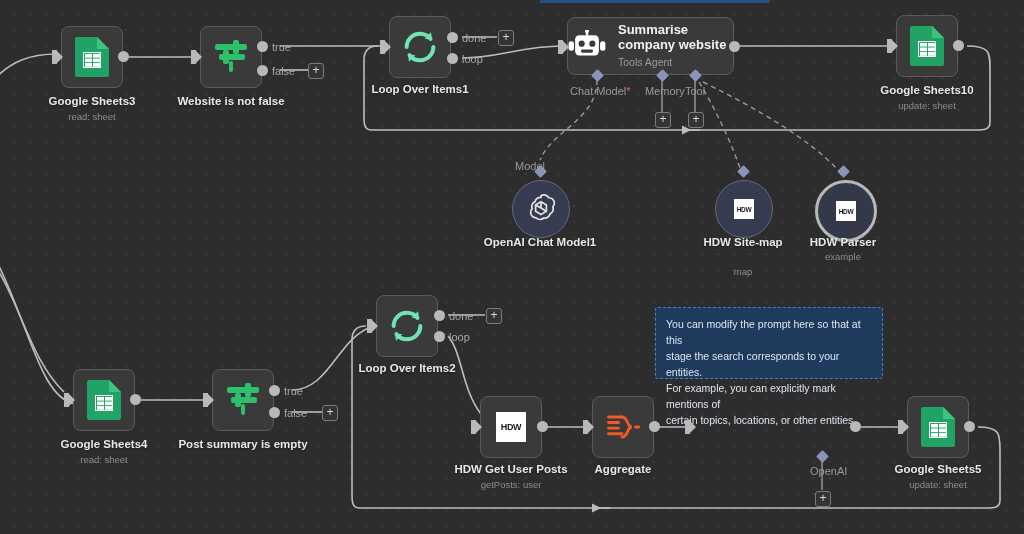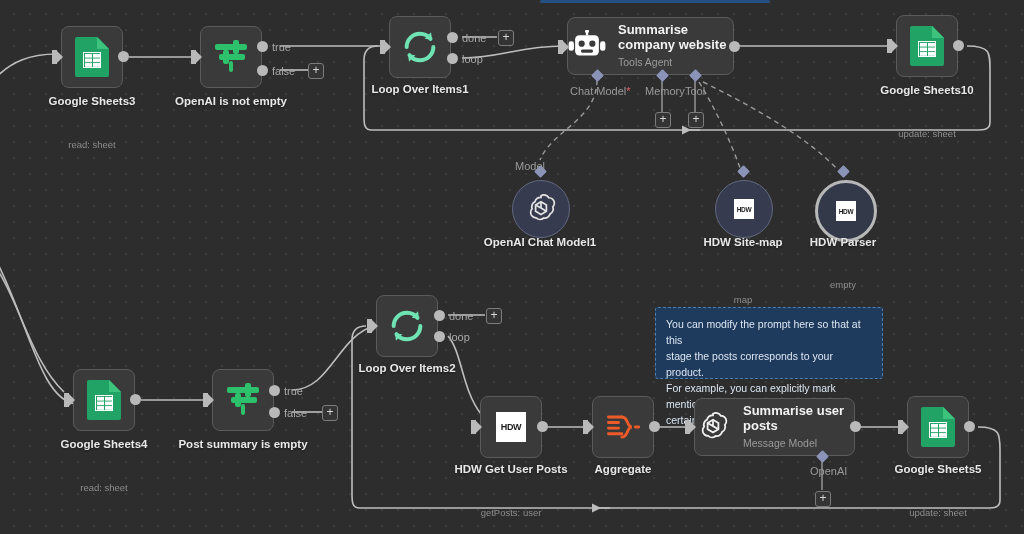--- a/index.html
+++ b/index.html
@@ -48,21 +48,20 @@
   }
   .nsub {
     position: absolute;
     left: 50%;
     transform: translateX(-50%);
     text-align: center;
     white-space: nowrap;
     color: #8d8d8d;
     font-size: 9.5px;
     z-index: 6;
-    margin-top: 28px;
   }
 
   
   .ntitle { color: #f2f2f2; font-size: 13px; font-weight: bold; line-height: 15px; }
   .ntitle .sub { display:block; color:#9b9b9b; font-size:10.5px; font-weight: normal; margin-top: 3px; }
 
   
   .port-out {
     position: absolute; width: 11px; height: 11px;
     background: #b9b9b9; border-radius: 50%; z-index: 7;
@@ -264,21 +263,21 @@
         <i class="k2"></i>
         <i class="stem"></i>
     </div>
   </div>
   <div class="port-in" style="left:191px; top:50px;"></div>
   <div class="port-out" style="left:257px; top:41px;"></div>
   <div class="port-out" style="left:257px; top:65px;"></div>
   <div class="port-lbl" style="left:272px; top:41px;">true</div>
   <div class="port-lbl" style="left:272px; top:65px;">false</div>
   <div class="plus" style="left:308px; top:63px;"></div>
-  <div class="nlabel" style="left:231px; top:95px;">OpenAI is not empty</div>
+  <div class="nlabel" style="left:231px; top:95px;">Website is not false</div>
 
   <div class="node square" style="left:389px; top:16px;">
     <svg class="loop-icon" viewBox="0 0 24 24">
       <path d="M4 12a8 8 0 0 1 8-8 8 8 0 0 1 6.3 3.1" fill="none" stroke="#6fe3b4" stroke-width="2.4" stroke-linecap="round"></path>
       <path d="M20 12a8 8 0 0 1-8 8 8 8 0 0 1-6.3-3.1" fill="none" stroke="#6fe3b4" stroke-width="2.4" stroke-linecap="round"></path>
       <path d="M18.6 3.2 L19.2 7.6 L14.8 7.1 z" fill="#6fe3b4"></path>
       <path d="M5.4 20.8 L4.8 16.4 L9.2 16.9 z" fill="#6fe3b4"></path>
     </svg>
   </div>
   <div class="port-in" style="left:380px; top:40px;"></div>
@@ -348,25 +347,25 @@
   </div>
   <div class="diamond" style="left:739px; top:167px;"></div>
   <div class="nlabel" style="left:743px; top:236px;">HDW Site-map</div>
   <div class="nsub" style="left:743px; top:266px;">map</div>
 
   <div class="cnode hl" style="left:815px; top:180px;">
     <div class="hdw-chip sm">HDW</div>
   </div>
   <div class="diamond" style="left:839px; top:167px;"></div>
   <div class="nlabel" style="left:843px; top:236px;">HDW Parser</div>
-  <div class="nsub" style="left:843px; top:251px;">empty</div>
+  <div class="nsub" style="left:843px; top:251px;">example</div>
 
   <div class="sticky" style="left:655px; top:307px; width:228px; height:72px;">
     <div>You can modify the prompt here so that at this</div>
-    <div>stage the posts corresponds to your product.</div>
+    <div>stage the search corresponds to your entities.</div>
     <div>For example, you can explicitly mark mentions of</div>
     <div>certain topics, locations, or other entities.</div>
   </div>
 
   <div class="node square" style="left:73px; top:369px;">
     <div class="gs-icon">
       <div class="body"></div>
         <div class="fold"></div>
         <div class="grid"></div>
     </div>
@@ -426,32 +425,20 @@
           <path d="M4 21 H16"></path>
         <path d="M16 6 C 22 6 20 15 25 15 C 20 15 22 24 16 24"></path>
         <path d="M28 15 H31"></path>
       </g>
     </svg>
   </div>
   <div class="port-in" style="left:583px; top:420px;"></div>
   <div class="port-out" style="left:649px; top:421px;"></div>
   <div class="nlabel" style="left:623px; top:463px;">Aggregate</div>
 
-  <div class="node wide" style="left:694px; top:398px; width:161px;">
-    <svg class="oai-icon" viewBox="0 0 24 24">
-      <path fill="none" stroke="#f0f0f0" stroke-width="1.2" d="M12 3.2c1.8-1.1 4.1-.5 5.2 1.3 1.9-.1 3.6 1.4 3.7 3.4.1 1 -.3 2-1 2.7.7 1.8-.1 3.9-1.9 4.7-.4 1.9-2.3 3.1-4.2 2.7-1.4 1.3-3.6 1.3-5-.1-1.9.1-3.6-1.4-3.7-3.4-.1-1 .3-2 1-2.7-.7-1.8.1-3.9 1.9-4.7.4-1.9 2.3-3.1 4-2.9z"></path>
-      <path fill="none" stroke="#f0f0f0" stroke-width="1.2" d="M12 7.2 L15.6 9.3 L15.6 13.5 L12 15.6 L8.4 13.5 L8.4 9.3 z"></path>
-      <path fill="none" stroke="#f0f0f0" stroke-width="1.2" d="M12 7.2 L12 11.4 M15.6 13.5 L12 11.4 M8.4 9.3 L12 11.4"></path>
-    </svg>
-    <div class="ntitle">
-      <span>Summarise user</span><br>
-      <span>posts</span>
-      <span class="sub">Message Model</span>
-    </div>
-  </div>
   <div class="port-in" style="left:685px; top:420px;"></div>
   <div class="port-out" style="left:850px; top:421px;"></div>
   <div class="diamond" style="left:818px; top:452px;"></div>
   <div class="dlabel" style="left:810px; top:465px;">OpenAI</div>
   <div class="plus" style="left:815px; top:491px;"></div>
 
   <div class="node square" style="left:907px; top:396px;">
     <div class="gs-icon">
       <div class="body"></div>
         <div class="fold"></div>

